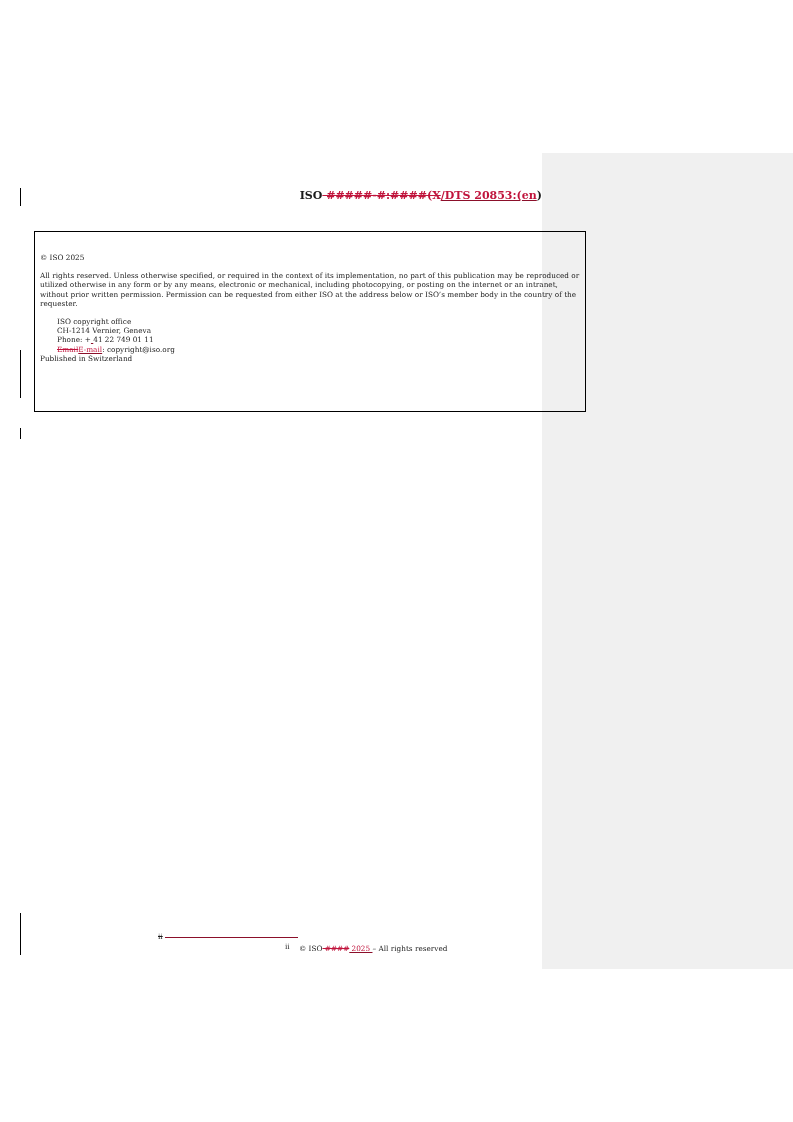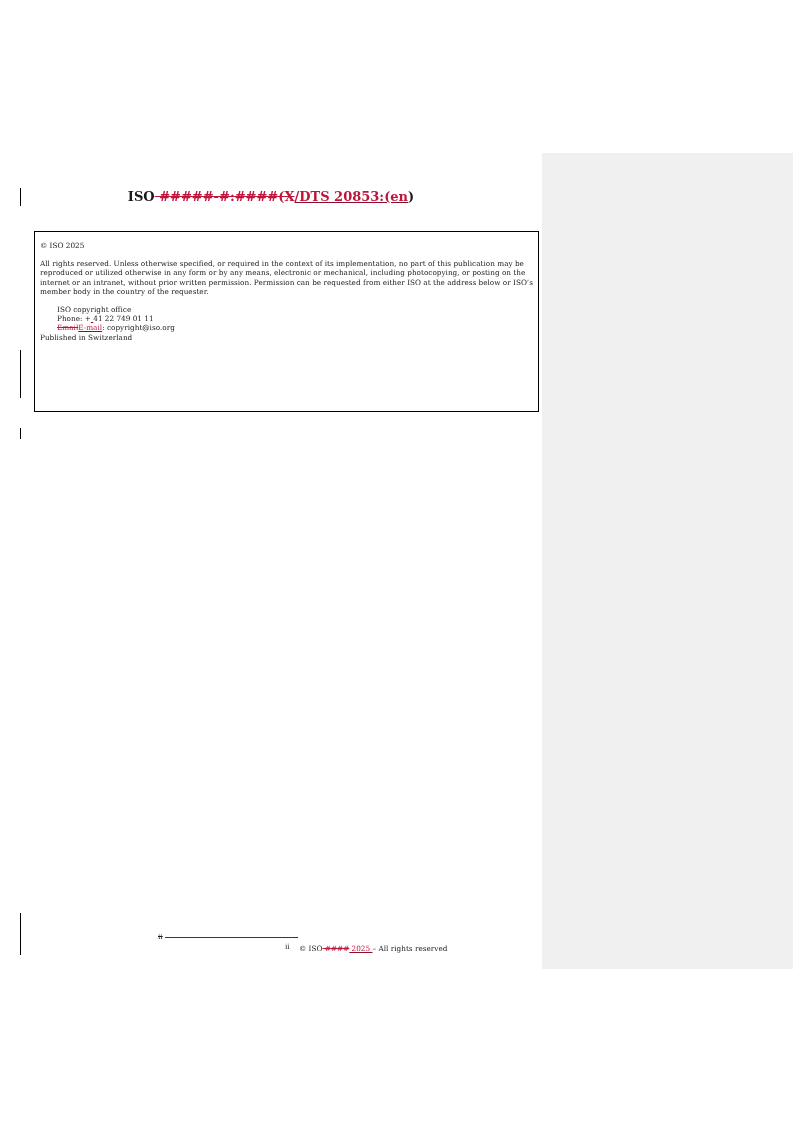--- a/index.html
+++ b/index.html
@@ -9,29 +9,29 @@
       color:#1a1a1a; overflow:hidden;
     }
     .comment-pane {
       position:absolute; left:542px; top:153px; width:251px; height:816px;
       background:#f0f0f0;
     }
     .change-bar {
       position:absolute; left:20px; width:1px; background:#000;
     }
     .header-title {
-      position:absolute; left:0; width:542px; top:189px; text-align:center;
-      font-size:13px; font-weight:bold; letter-spacing:0;
+      position:absolute; left:0; width:542px; top:189px; text-align:right;
+      font-size:11px; font-weight:bold; letter-spacing:0;
     }
     .del { color:#c0143c; text-decoration:line-through; text-decoration-color:#c0143c; }
     .ins { color:#c0143c; text-decoration:underline; text-decoration-color:#8b0f2a; }
     .copyright-box {
-      position:absolute; left:34px; top:231px; width:505px; height:181px;
+      position:absolute; left:34px; top:231px; width:552px; height:181px;
       border:1px solid #000; box-sizing:border-box;
-      font-size:7.3px; line-height:9.2px; padding:9px 5px;
+      font-size:7.3px; line-height:9.2px; padding:21px 5px;
     }
     .copyright-box p { margin:0; }
     .cbox-year { margin-bottom:9px !important; }
     .cbox-rights { margin-bottom:9px !important; }
     .address { padding-left:17px; }
     .address div { white-space:nowrap; }
     .footer {
       position:absolute; left:138px; top:932px; width:320px;
       font-size:7.3px; line-height:9px;padding-left:20px;
     }
@@ -56,20 +56,21 @@
 
 <div class="header-title">
   <span>ISO</span><span class="del"> #####-#:####(X</span><span class="ins">/DTS 20853:(en</span><span>)</span>
 </div>
 
 <div class="copyright-box">
   <p class="cbox-year">© ISO 2025</p>
   <p class="cbox-rights">All rights reserved. Unless otherwise specified, or required in the context of its implementation, no part of this publication may be reproduced or utilized otherwise in any form or by any means, electronic or mechanical, including photocopying, or posting on the internet or an intranet, without prior written permission. Permission can be requested from either ISO at the address below or ISO’s member body in the country of the requester.</p>
   <div class="address">
     <div>ISO copyright office</div>
+    <div>CH-1214 Vernier, Geneva</div>
     <div><span>Phone: +</span><span class="ins"> </span><span>41 22 749 01 11</span></div>
     <div><span class="del">Email</span><span class="ins">E-mail</span><span>: copyright@iso.org</span></div>
   </div>
   <p>Published in Switzerland</p>
 </div>
 
 <div class="footer">
   <div class="footer-line">
     <span class="old-page">ii</span>
     <span class="footer-rule"></span>

